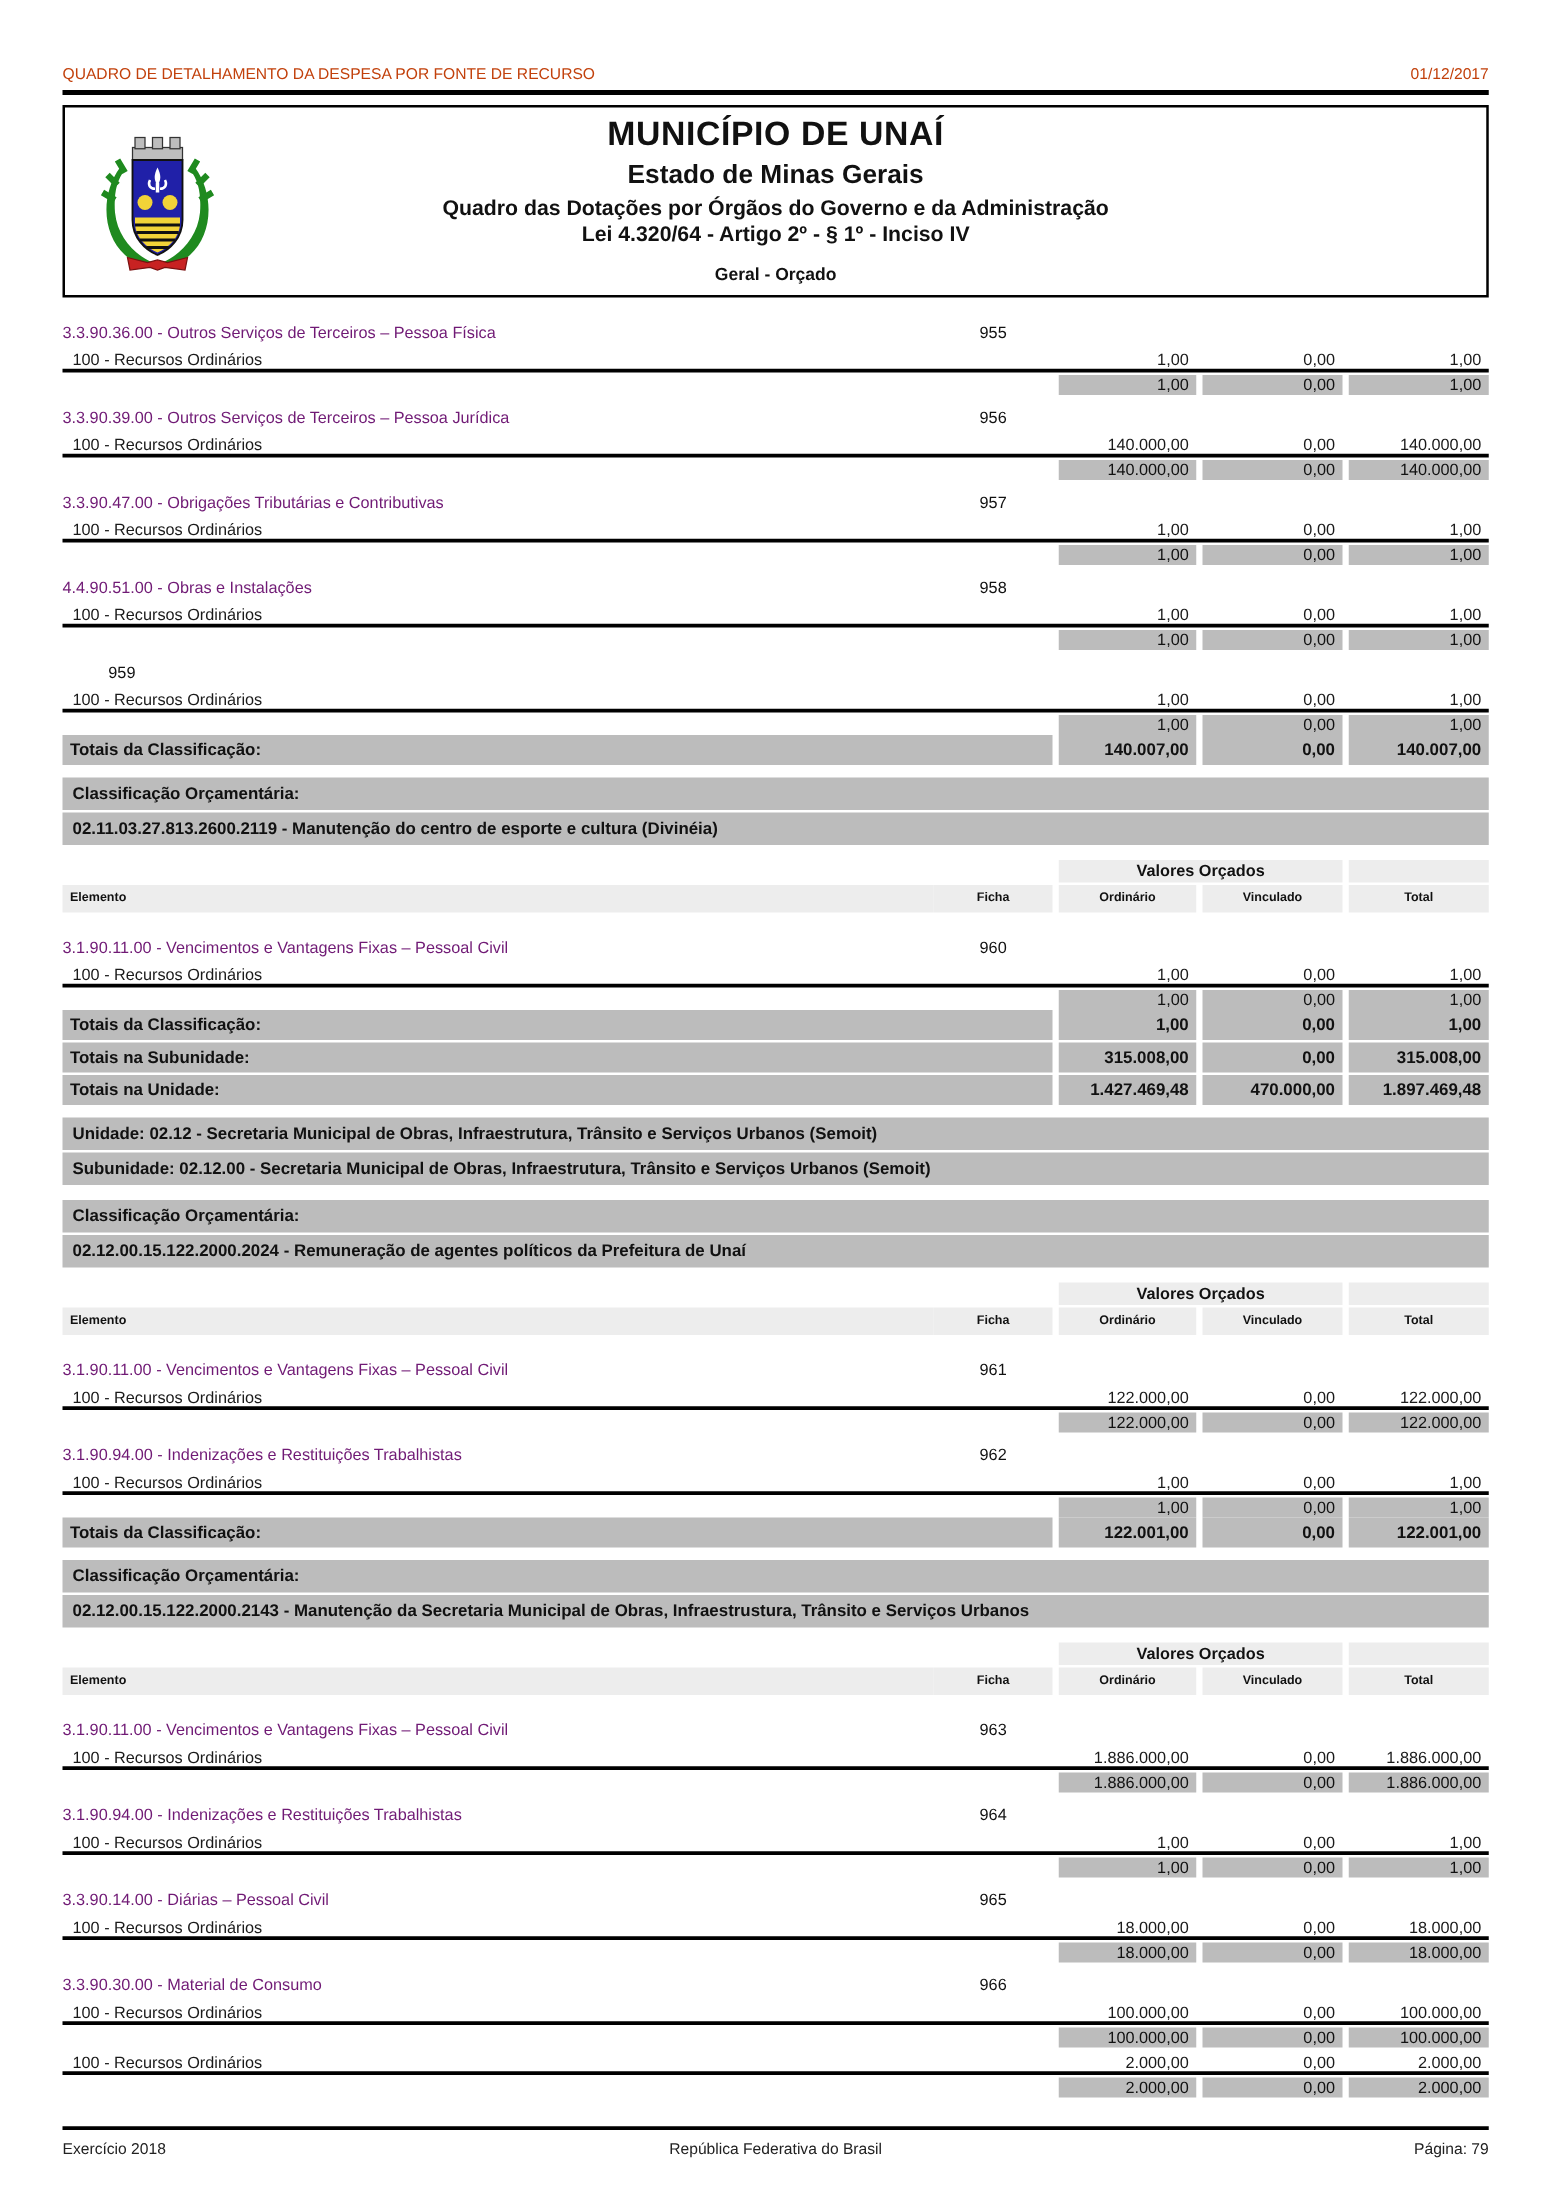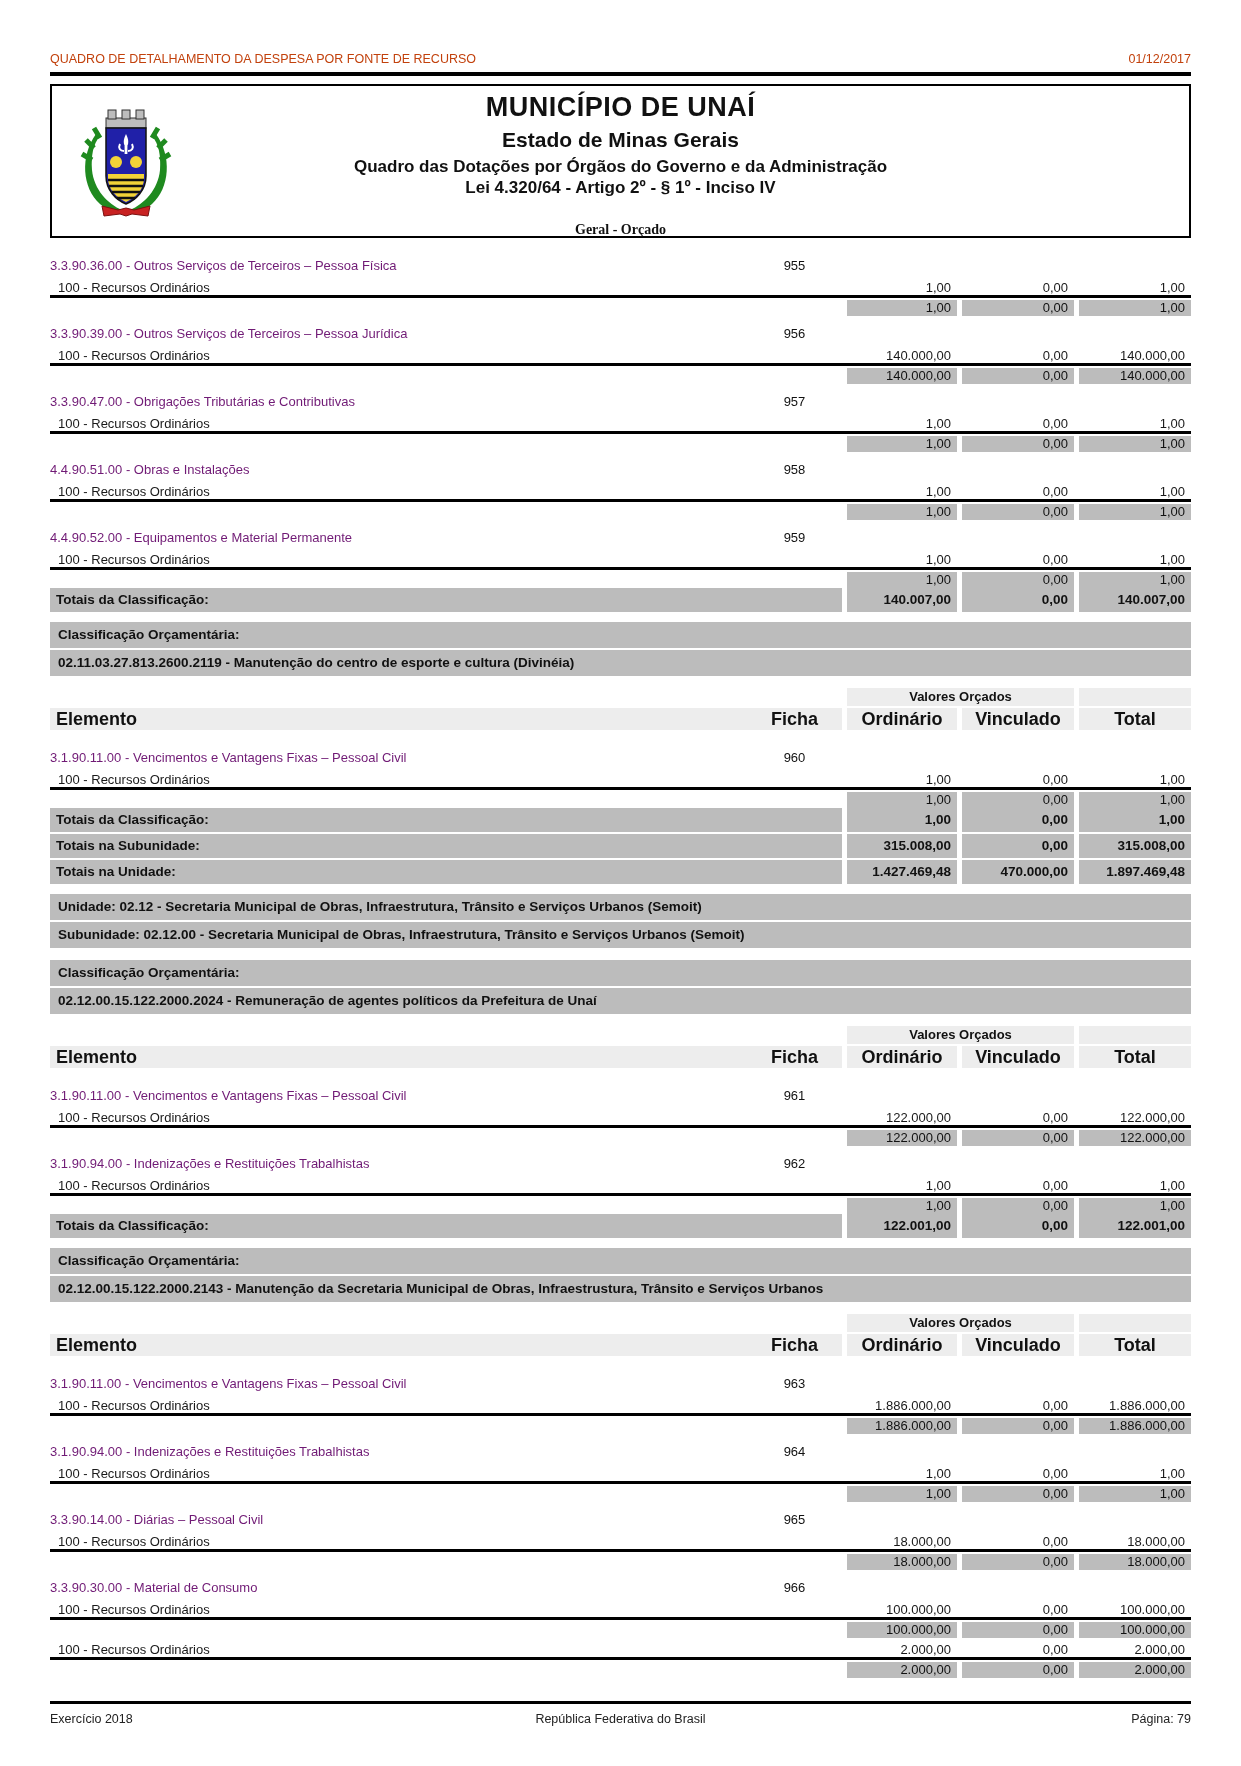--- a/index.html
+++ b/index.html
@@ -13,21 +13,21 @@
   .toprule { border-top:4px solid #000; margin-top:6px; }
 
   
   .header-box { position:relative; border:2px solid #000; margin-top:8px; height:154px; }
   .logo-wrap { position:absolute; left:26px; top:18px; width:96px; height:118px; }
   .titles { text-align:center; padding-top:6px; }
   .t1 { font-size:27px; font-weight:bold; letter-spacing:0.5px; }
   .t2 { font-size:21px; font-weight:bold; margin-top:5px; }
   .t3 { font-size:17px; font-weight:bold; margin-top:5px; }
   .t4 { font-size:17px; font-weight:bold; margin-top:1px; }
-  .scope { font-size:14px; font-weight:bold; margin-top:24px;font-family:Liberation Serif, serif; }
+  .scope { font-size:14px; font-weight:bold; margin-top:13px; }
 
   
   .row { display:flex; align-items:flex-end; }
   .c-desc { width:697px; }
   .c-ficha { width:95px; text-align:center; }
   .c-ord  { width:110px; margin-left:5px; }
   .c-vinc { width:112px; margin-left:5px; }
   .c-tot  { width:112px; margin-left:5px; }
   .num { text-align:right; padding-right:6px; }
 
@@ -51,21 +51,21 @@
   .class-block { margin:10px 0 12px 0; }
   .class-bar { background:#bcbcbc; min-height:26px; line-height:26px; padding-left:8px;
                font-weight:bold; font-size:13.5px; margin-bottom:2px; }
 
   
   .colheader { margin:2px 0 10px 0; }
   .vo-row { height:18px; margin-bottom:2px; }
   .vo-band { width:227px; margin-left:5px; background:#ededed; text-align:center;
              font-weight:bold; font-size:13px; height:18px; line-height:18px; }
   .vo-tot { width:112px; margin-left:5px; background:#ededed; height:18px; }
-  .colhead { font-weight:bold; font-size:18px; }
+  .colhead { font-weight:bold; font-size:10px; }
   .colhead > div { background:#ededed; height:22px; line-height:22px; }
   .colhead .c-desc { padding-left:6px; }
   .colhead .c-ord, .colhead .c-vinc, .colhead .c-tot { text-align:center; }
 
   
   .footer { position:absolute; left:50px; right:50px; bottom:40px; }
   .footrule { border-top:3px solid #000; margin-bottom:8px; }
   .footrow { display:flex; justify-content:space-between; font-size:12.5px; color:#222; }
   .footrow .mid { position:absolute; left:0; right:0; text-align:center; }
   .footrow { position:relative; }
@@ -210,21 +210,20 @@
       <div class="c-desc"></div>
       <div class="c-ficha"></div>
       <div class="c-ord num cell">1,00</div>
       <div class="c-vinc num cell">0,00</div>
       <div class="c-tot num cell">1,00</div>
     </div>
   </div>
 
   <div class="item">
     <div class="row r-title">
-      <div class="c-desc">4.4.90.52.00 - Equipamentos e Material Permanente</div>
       <div class="c-ficha">959</div>
       <div class="c-ord"></div>
       <div class="c-vinc"></div>
       <div class="c-tot"></div>
     </div>
     <div class="row r-fonte">
       <div class="c-desc">100 - Recursos Ordinários</div>
       <div class="c-ficha"></div>
       <div class="c-ord num">1,00</div>
       <div class="c-vinc num">0,00</div>

